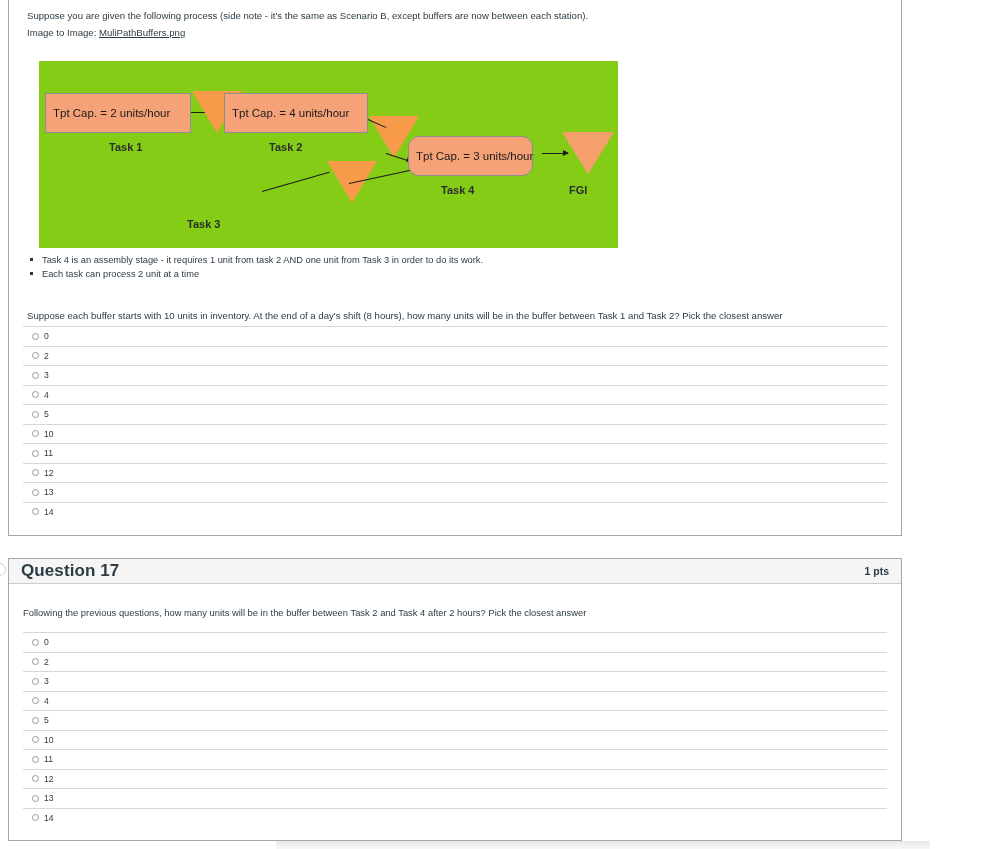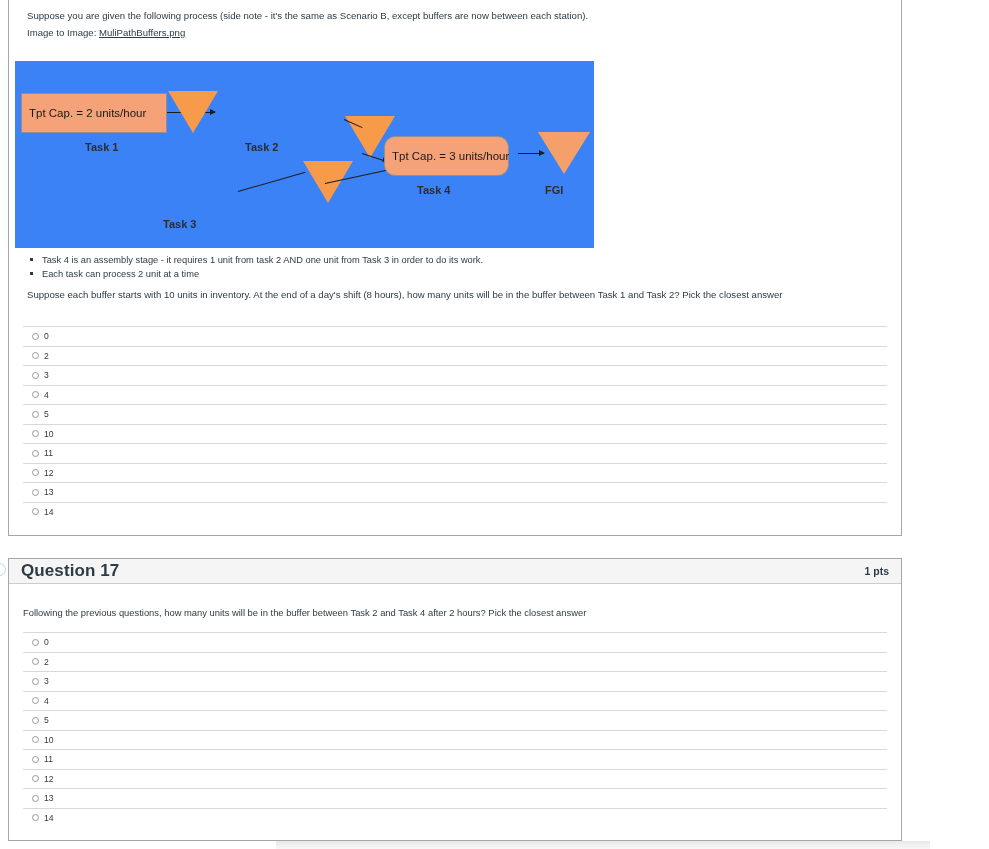--- a/index.html
+++ b/index.html
@@ -96,25 +96,25 @@
     color: #2d3b45;
   }
   #link-line a.img-link {
     color: #2d3b45;
     text-decoration: underline;
   }
 
   
   #process-diagram {
     position: absolute;
-    left: 6px;
+    left: 30px;
     top: 61px;
     width: 579px;
     height: 187px;
-    background: #3b82f6;
+    background: #84cc16;
     overflow: hidden;
   }
   .task-box {
     position: absolute;
     background: #f5a278;
     border: 1px solid #8f8f8f;
     box-sizing: border-box;
     display: flex;
     align-items: center;
     padding-left: 7px;
@@ -184,21 +184,21 @@
     left: 3px;
     top: 5px;
     width: 3px;
     height: 3px;
     background: #2d3b45;
   }
 
   #buffer-question {
     position: absolute;
     left: 18px;
-    top: 288px;
+    top: 309px;
   }
   #q17-question {
     position: absolute;
     left: 14px;
     top: 47px;
     font-size: 9.4px;
     color: #2d3b45;
   }
 
   
@@ -269,20 +269,23 @@
       </div>
       <div class="task-label" style="left:70px; top:80px;">Task 1</div>
 
       <div class="conn" style="left:152px; top:51px; width:48px;"></div>
       <div class="arrowhead" style="left:195px; top:48px;"></div>
 
       <div class="buffer-tri" style="left:153px; top:30px;">
           <i></i>
         </div>
 
+      <div class="task-box" style="left:185px; top:32px; width:144px; height:40px;">
+        <span>Tpt Cap. = 4 units/hour</span>
+      </div>
       <div class="task-label" style="left:230px; top:80px;">Task 2</div>
 
       <div class="buffer-tri" style="left:330px; top:55px;">
           <i></i>
         </div>
 
       <div class="conn" style="left:329px; top:58px; width:20px; transform:rotate(24deg);"></div>
 
       <div class="conn" style="left:347px; top:92px; width:30px; transform:rotate(18deg);"></div>
       <div class="arrowhead" style="left:368px; top:96px; transform:rotate(18deg);"></div>

